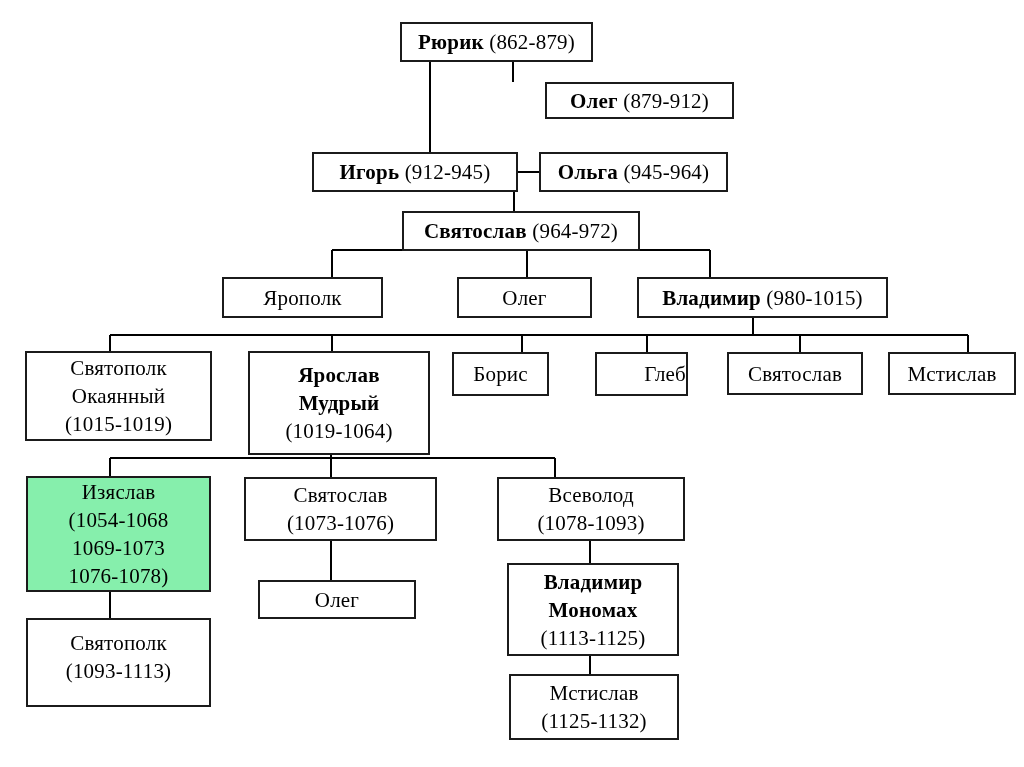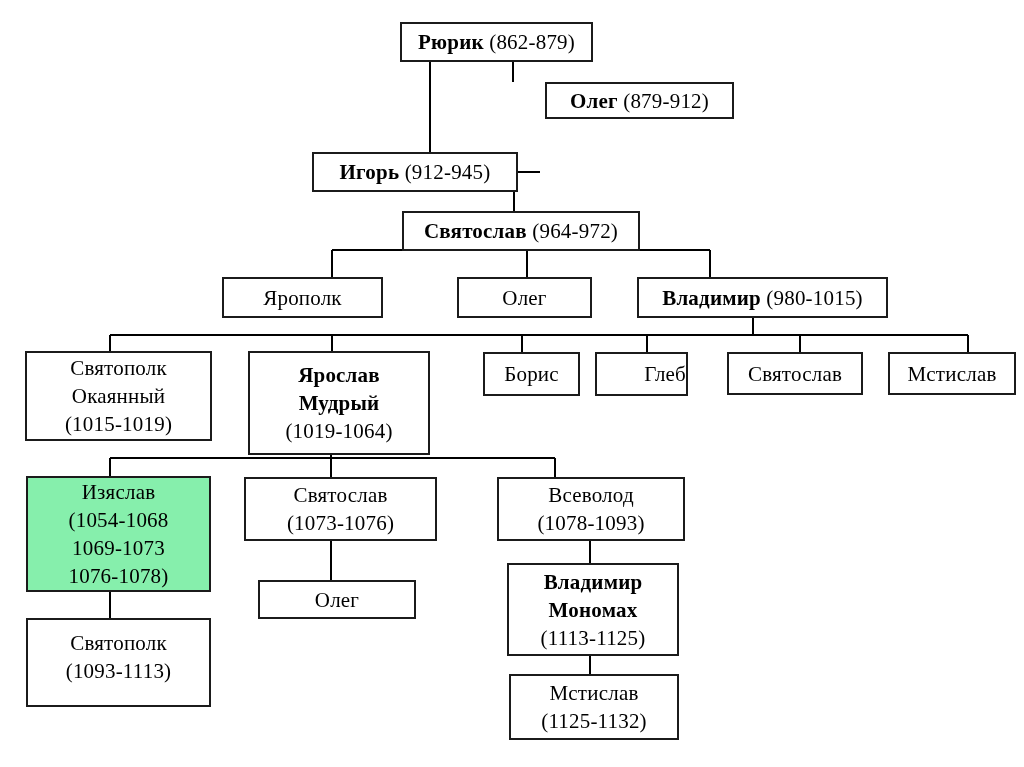--- a/index.html
+++ b/index.html
@@ -78,20 +78,23 @@
     </svg>
 <div class="node" style="left: 400px; top: 22px; width: 193px; height: 40px; border-color: rgb(27, 27, 27); background: rgb(255, 255, 255);">
       <div class="line"><span class="b">Рюрик </span><span>(862-879)</span></div>
     </div>
     <div class="node" style="left: 497px; top: 82px; width: 189px; height: 37px; border-color: rgb(27, 27, 27); background: rgb(255, 255, 255); margin-left: 48px;">
       <div class="line"><span class="b">Олег </span><span>(879-912)</span></div>
     </div>
     <div class="node" style="left: 305px; top: 152px; width: 206px; height: 40px; border-color: rgb(27, 27, 27); background: rgb(255, 255, 255); margin-left: 7px;">
       <div class="line"><span class="b">Игорь </span><span>(912-945)</span></div>
     </div>
+    <div class="node" style="left: 539px; top: 152px; width: 189px; height: 40px; border-color: rgb(27, 27, 27); background: rgb(255, 255, 255);">
+      <div class="line"><span class="b">Ольга </span><span>(945-964)</span></div>
+    </div>
     <div class="node" style="left: 402px; top: 211px; width: 238px; height: 40px; border-color: rgb(27, 27, 27); background: rgb(255, 255, 255);">
       <div class="line"><span class="b">Святослав </span><span>(964-972)</span></div>
     </div>
     <div class="node" style="left: 222px; top: 277px; width: 161px; height: 41px; border-color: rgb(27, 27, 27); background: rgb(255, 255, 255);">
       <div class="line"><span>Ярополк</span></div>
     </div>
     <div class="node" style="left: 457px; top: 277px; width: 135px; height: 41px; border-color: rgb(27, 27, 27); background: rgb(255, 255, 255);">
       <div class="line"><span>Олег</span></div>
     </div>
     <div class="node" style="left: 637px; top: 277px; width: 251px; height: 41px; border-color: rgb(27, 27, 27); background: rgb(255, 255, 255);">
@@ -100,21 +103,21 @@
     <div class="node" style="left: 25px; top: 351px; width: 187px; height: 90px; border-color: rgb(27, 27, 27); background: rgb(255, 255, 255);">
       <div class="line"><span>Святополк</span></div>
       <div class="line"><span>Окаянный</span></div>
       <div class="line"><span>(1015-1019)</span></div>
     </div>
     <div class="node" style="left: 248px; top: 351px; width: 182px; height: 104px; border-color: rgb(27, 27, 27); background: rgb(255, 255, 255);">
       <div class="line"><span class="b">Ярослав</span></div>
       <div class="line"><span class="b">Мудрый</span></div>
       <div class="line"><span>(1019-1064)</span></div>
     </div>
-    <div class="node" style="left: 483px; top: 352px; width: 97px; height: 44px; border-color: rgb(27, 27, 27); background: rgb(255, 255, 255);">
+    <div class="node" style="left: 452px; top: 352px; width: 97px; height: 44px; border-color: rgb(27, 27, 27); background: rgb(255, 255, 255);">
       <div class="line"><span>Борис</span></div>
     </div>
     <div class="node" style="left: 595px; top: 352px; width: 93px; height: 44px; border-color: rgb(27, 27, 27); background: rgb(255, 255, 255); align-items: flex-end;">
       <div class="line"><span>Глеб</span></div>
     </div>
     <div class="node" style="left: 727px; top: 352px; width: 136px; height: 43px; border-color: rgb(27, 27, 27); background: rgb(255, 255, 255);">
       <div class="line"><span>Святослав</span></div>
     </div>
     <div class="node" style="left: 888px; top: 352px; width: 128px; height: 43px; border-color: rgb(27, 27, 27); background: rgb(255, 255, 255);">
       <div class="line"><span>Мстислав</span></div>

